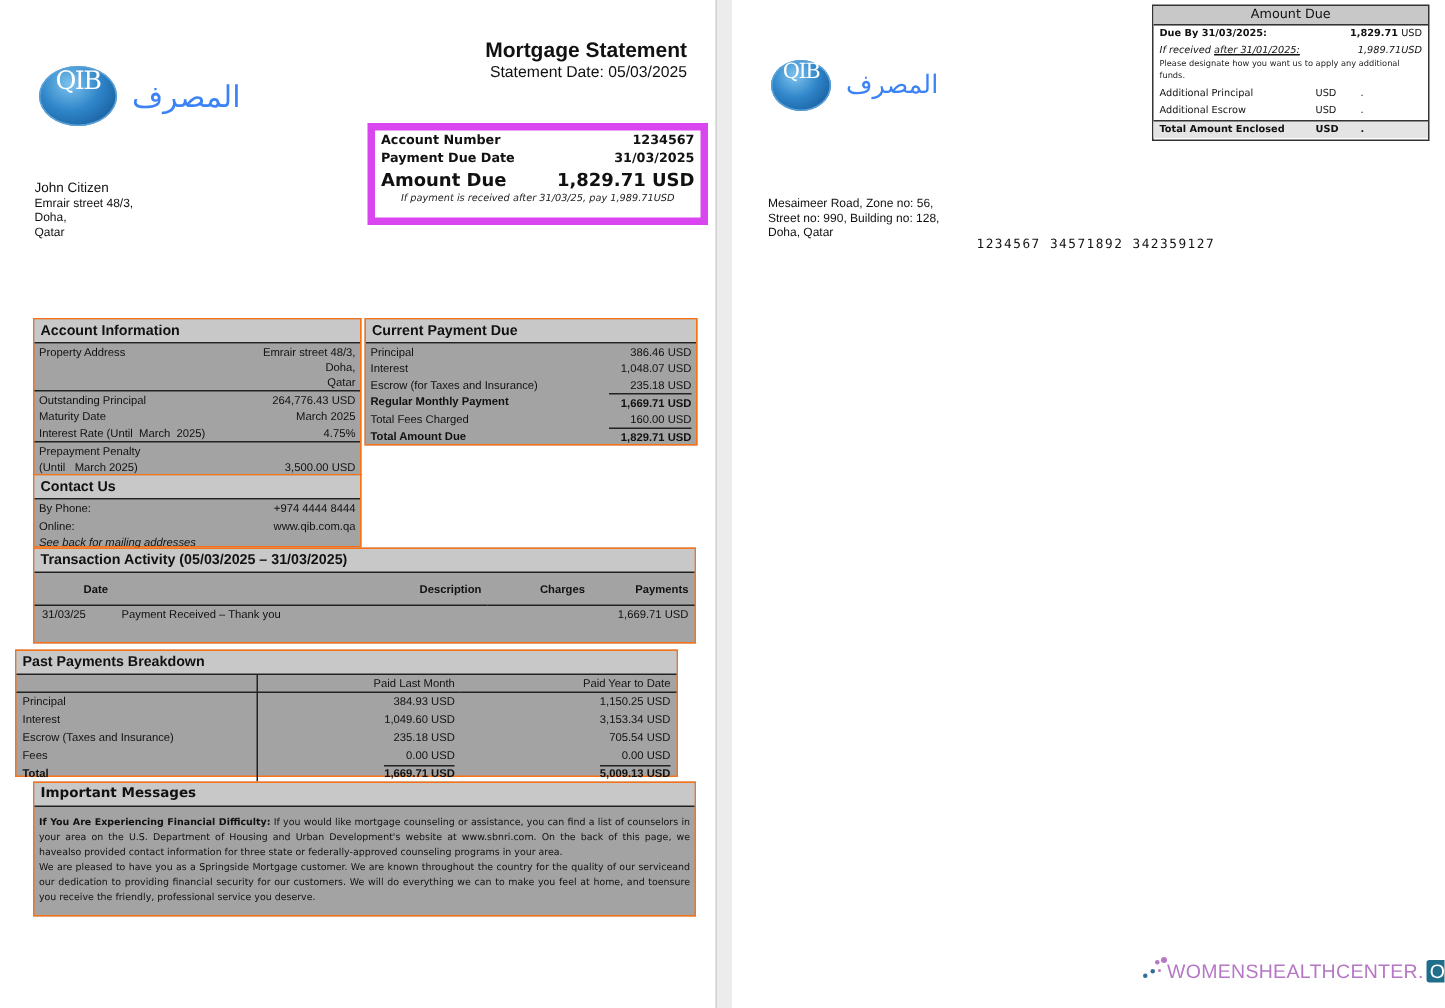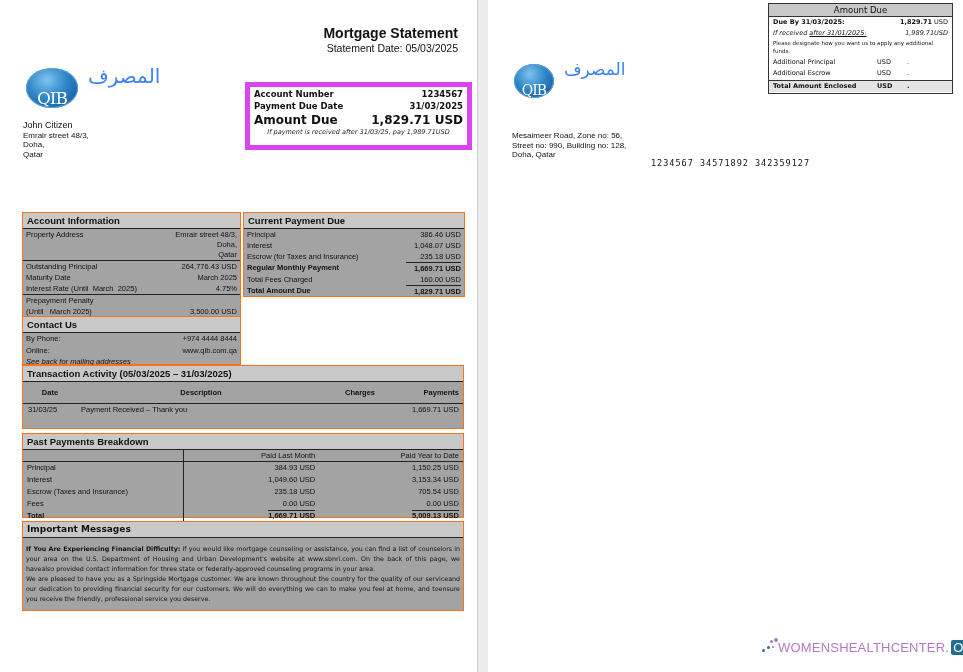--- a/index.html
+++ b/index.html
@@ -6,22 +6,22 @@
   body { width:963px; height:672px; background:#ffffff; position:relative; overflow:hidden;
          font-family:"Liberation Sans", sans-serif; color:#111; }
   .page-left { position:absolute; left:0; top:0; width:476px; height:672px; background:#fff; }
   .gutter { position:absolute; left:477px; top:0; width:10px; height:672px; background:#ececec;
             border-left:1px solid #d2d2d2; border-right:1px solid #d2d2d2; }
   .page-right { position:absolute; left:488px; top:0; width:475px; height:672px; background:#fff; }
 
   .logo { position:absolute; display:flex; align-items:center; }
   .logo-orb { width:52px; height:40px; border-radius:50%;
               background:radial-gradient(ellipse at 40% 30%, #7fc3ee 0%, #2f86c9 45%, #0d4c8c 100%);
-              box-shadow:0 0 0 1px #5aa2d8 inset; display:flex; align-items:flex-end; justify-content:center;
-              color:#fff; font-family:"DejaVu Serif", serif; font-size:17px; letter-spacing:-1px;margin-top:24px; }
+              box-shadow:0 0 0 1px #5aa2d8 inset; display:flex; align-items:flex-start; justify-content:center;
+              color:#fff; font-family:"DejaVu Serif", serif; font-size:17px; letter-spacing:-1px; }
   .logo-ar { margin-left:10px; color:#3b82f6; font-family:"DejaVu Sans", sans-serif; font-size:20px; }
 
   .title { position:absolute; right:18px; top:25px; font-weight:bold; font-size:14px; text-align:right; }
   .stmt-date { position:absolute; right:18px; top:42px; font-size:10.5px; text-align:right; }
 
   .summary-box { position:absolute; left:245px; top:82px; width:217px; height:58px; border:5px solid #d946ef;
                  font-family:"DejaVu Sans", sans-serif; }
   .summary-box .r { display:flex; justify-content:space-between; padding:0 4px; font-size:8.5px; font-weight:bold; }
   .summary-box .r.big { font-size:12px; margin-top:2px; }
   .summary-box .note { font-size:6.5px; font-style:italic; text-align:center; margin-top:1px; color:#222; }
@@ -32,21 +32,21 @@
   .sec { position:absolute; border:1px solid #f97316; background:#a3a3a3;margin-top:32px; }
   .sec-h { background:#c8c8c8; border-bottom:1px solid #222; font-weight:bold; font-size:9.5px; padding:1px 4px; height:13px; line-height:13px; }
   .row { display:flex; justify-content:space-between; font-size:7.5px; padding:0 3px; line-height:11px; }
   .row .v { text-align:right; }
   .sep { border-top:1px solid #222; }
 
   .cpd .row.bold { font-weight:bold; }
   .cpd .row.bold .v { border-top:1px solid #222; min-width:55px; }
 
   table { border-collapse:collapse; width:100%; }
-  .tx th { font-size:7.5px; text-align:center; padding:6px 4px 6px 5px; font-weight:bold; }
+  .tx th { font-size:7.5px; text-align:right; padding:6px 4px 6px 5px; font-weight:bold; }
   .tx td { font-size:7.5px; padding:0 4px 0 5px; line-height:11px; }
   .tx tbody tr:first-child td { border-top:1px solid #222; }
   .num { text-align:right !important; }
 
   .pp th { font-size:7.5px; font-weight:normal; text-align:right; padding:1px 4px; border-bottom:1px solid #222; }
   .pp td { font-size:7.5px; padding:0 4px; line-height:12px; }
   .pp .c1 { border-right:1px solid #222; text-align:left; width:152px; }
   .pp .tot td { font-weight:bold; line-height:10px; }
   .pp .tot td span { border-top:1px solid #222; display:inline-block; }
 
@@ -199,21 +199,21 @@
         <tr>
           <td>31/03/25</td>
           <td>Payment Received – Thank you</td>
           <td></td>
           <td class="num">1,669.71 USD</td>
         </tr>
       </tbody>
     </table>
   </div>
 
-  <div class="sec pp" style="left:22px; top:401px; width:440px; height:83px;">
+  <div class="sec pp" style="left:10px; top:401px; width:440px; height:83px;">
     <div class="sec-h">Past Payments Breakdown</div>
     <table>
       <thead>
         <tr>
           <th class="c1"></th>
           <th>Paid Last Month</th>
           <th>Paid Year to Date</th>
         </tr>
       </thead>
       <tbody>

